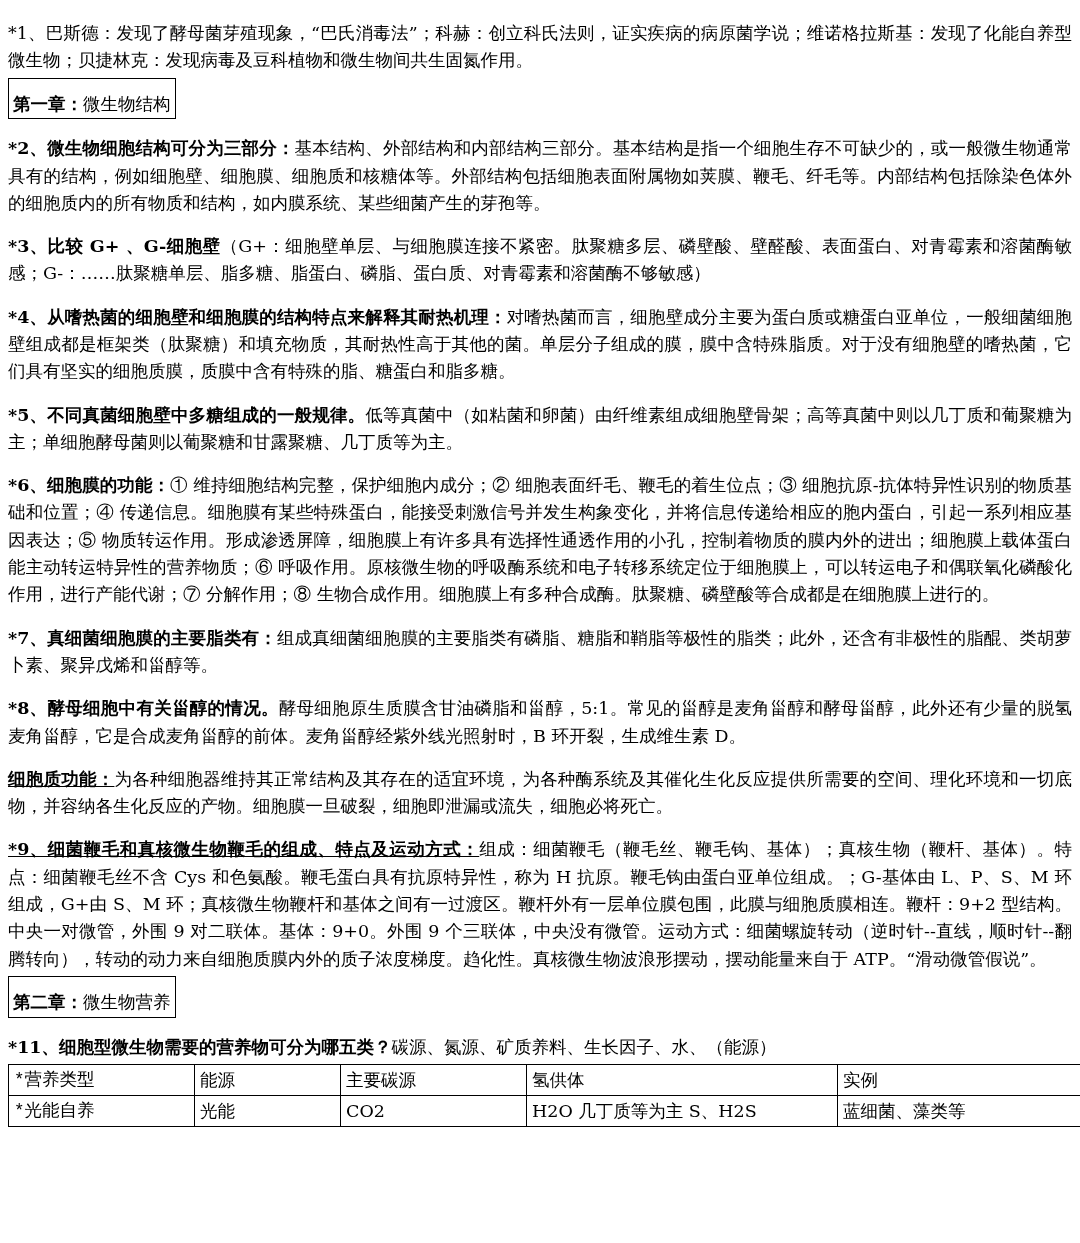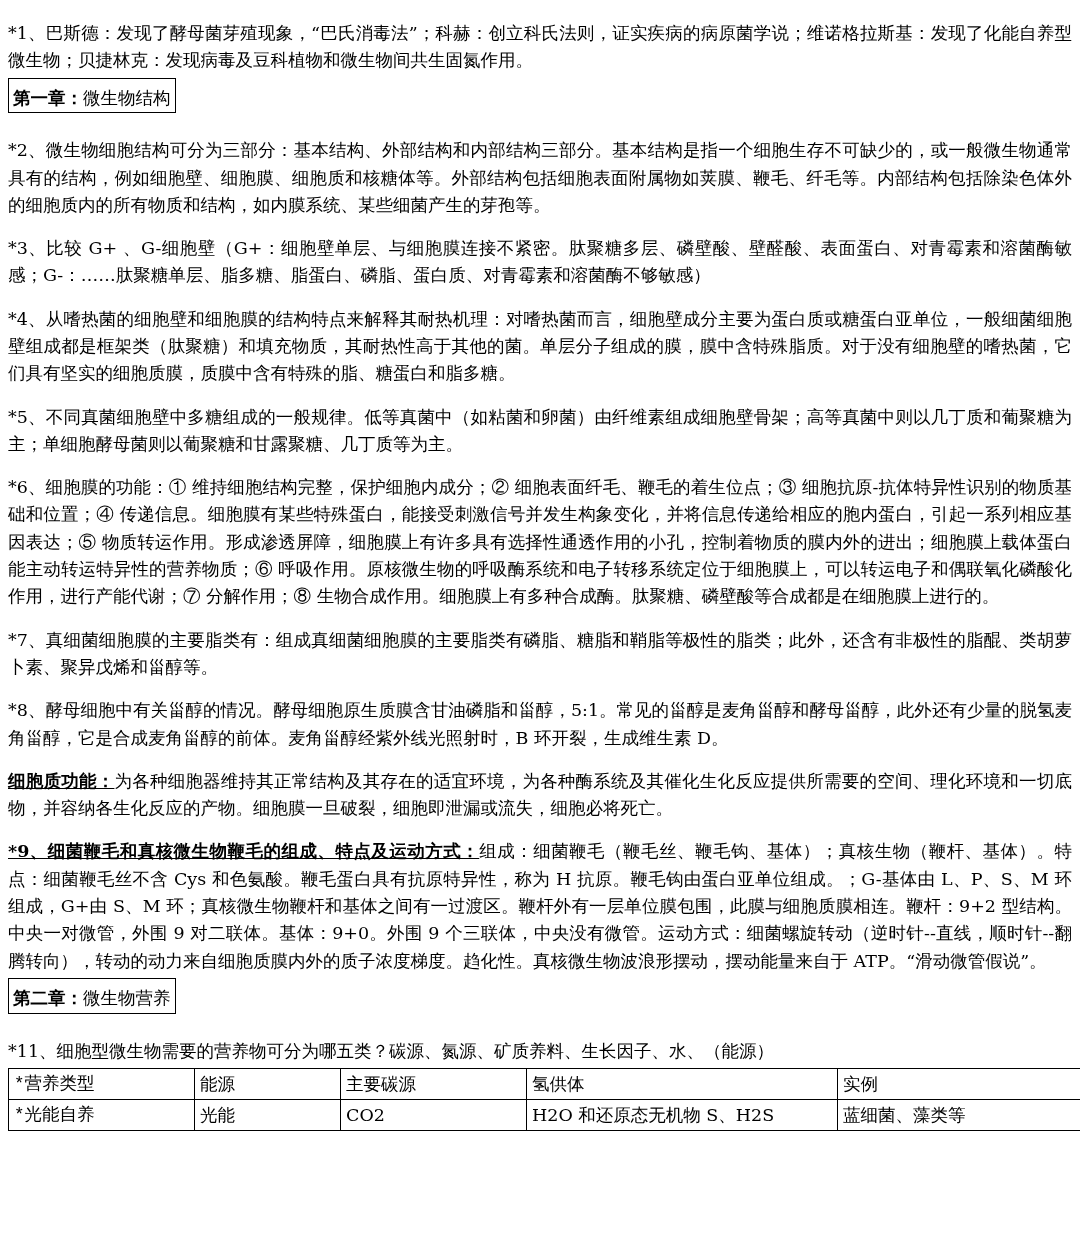--- a/index.html
+++ b/index.html
@@ -21,33 +21,33 @@
   }
   .para {
     font-size: 17.5px;
     line-height: 1.56;
     text-align: justify;
     text-justify: inter-ideograph;
     margin: 16px 0 1px 0;
     word-break: break-all;
   }
   .b {
-    font-weight: normal;
+    font-weight: bold;
   }
   .bu {
     font-weight: bold;
     text-decoration: underline;
   }
   .chapter {
     display: inline-block;
     border: 1px solid #000;
-    padding: 8px 4px 2px 4px;
+    padding: 14px 4px 2px 4px;
     font-size: 17.5px;
     line-height: 1.35;
-    margin: 2px 0 8px 0;
+    margin: 2px 0 0 0;
   }
   .chapter .ch-title {
     font-weight: bold;
   }
   .chapter .ch-name {
     font-weight: normal;
   }
   .tbl {
     width: 100%;
     border-collapse: collapse;
@@ -134,19 +134,19 @@
       <th class="col0">*营养类型</th>
       <th class="col1">能源</th>
       <th class="col2">主要碳源</th>
       <th class="col3">氢供体</th>
       <th class="col4">实例</th>
     </tr>
     <tr>
       <td class="col0">*光能自养</td>
       <td class="col1">光能</td>
       <td class="col2">CO2</td>
-      <td class="col3">H2O 和还原态无机物 S、H2S</td>
+      <td class="col3">H2O 几丁质等为主 S、H2S</td>
       <td class="col4">蓝细菌、藻类等</td>
     </tr>
   </tbody>
     </table>
 
 </div>
 
 </body></html>

